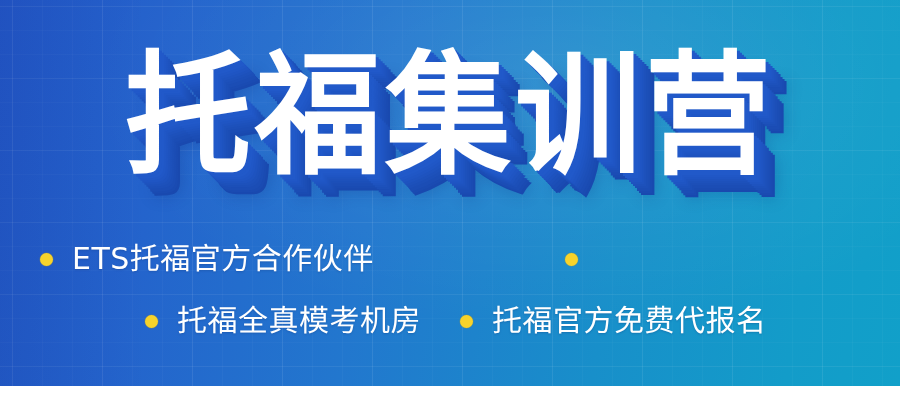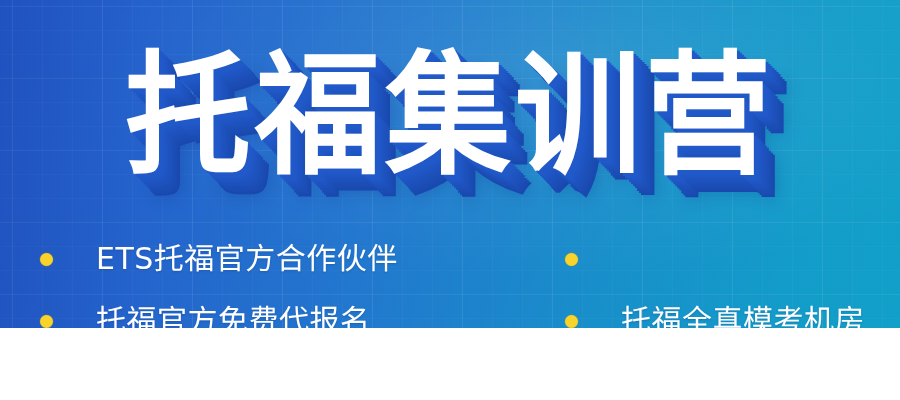--- a/index.html
+++ b/index.html
@@ -5,21 +5,21 @@
 <style>
   html, body {
     margin: 0;
     padding: 0;
     background: #ffffff;
   }
 
   .banner {
     position: relative;
     width: 900px;
-    height: 328px;
+    height: 386px;
     overflow: hidden;
     font-family: "Liberation Sans", "DejaVu Sans", sans-serif;
     background: linear-gradient(100deg,
                 #2457c8 0%,
                 #2463cc 18%,
                 #2277ce 42%,
                 #188fca 68%,
                 #139cc9 88%,
                 #11a0c9 100%);
   }
@@ -140,21 +140,20 @@
 
   .feature-text {
     font-family: "DejaVu Sans", "Liberation Sans", sans-serif;
     font-size: 30px;
     line-height: 1;
     font-weight: 400;
     color: #ffffff;
     letter-spacing: 0.5px;
     white-space: nowrap;
     text-shadow: 0 1px 2px rgba(15,50,120,0.28);
-    margin-left: 24px;
   }
 </style>
 </head>
 <body>
 
 <div class="banner">
 
   <div class="bg-sheen"></div>
   <div class="bg-grid-fine"></div>
   <div class="bg-grid"></div>
@@ -168,24 +167,24 @@
 
     <div class="feature-item col-left">
       <span class="bullet-dot"></span>
       <span class="feature-text">ETS托福官方合作伙伴</span>
     </div>
 
     <div class="feature-item col-right">
       <span class="bullet-dot"></span>
     </div>
 
+    <div class="feature-item col-right">
+      <span class="bullet-dot"></span>
+      <span class="feature-text">托福全真模考机房</span>
+    </div>
+
     <div class="feature-item col-left">
       <span class="bullet-dot"></span>
       <span class="feature-text">托福官方免费代报名</span>
-    </div>
-
-    <div class="feature-item col-right">
-      <span class="bullet-dot"></span>
-      <span class="feature-text">托福全真模考机房</span>
     </div>
 
   </div>
 </div>
 
 </body></html>

